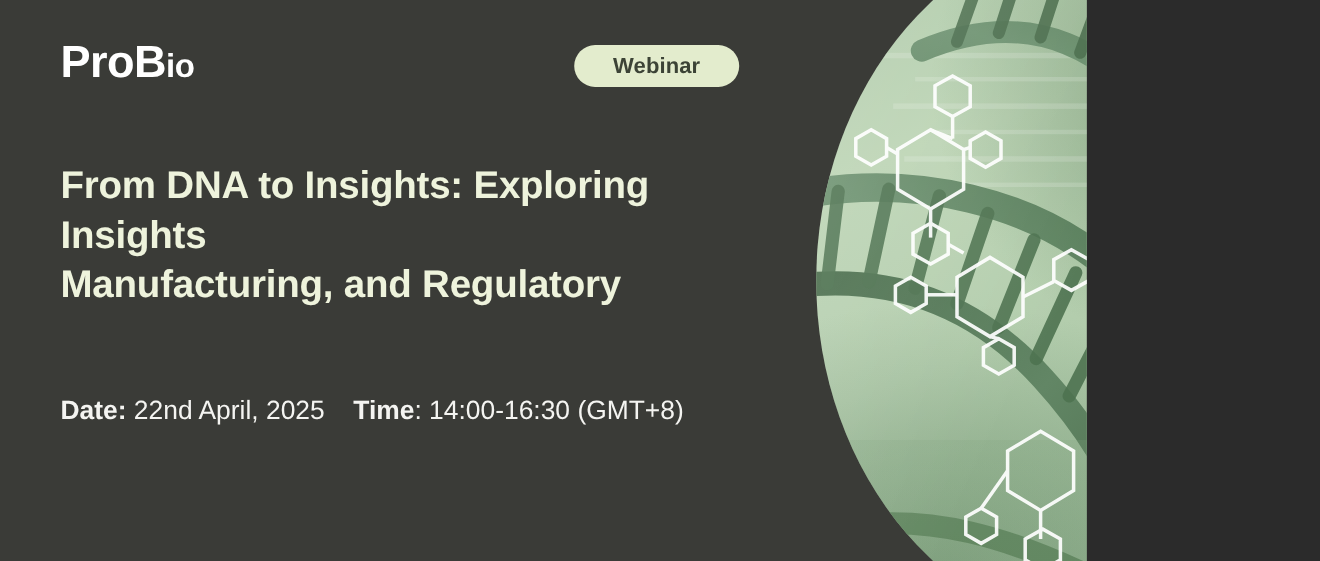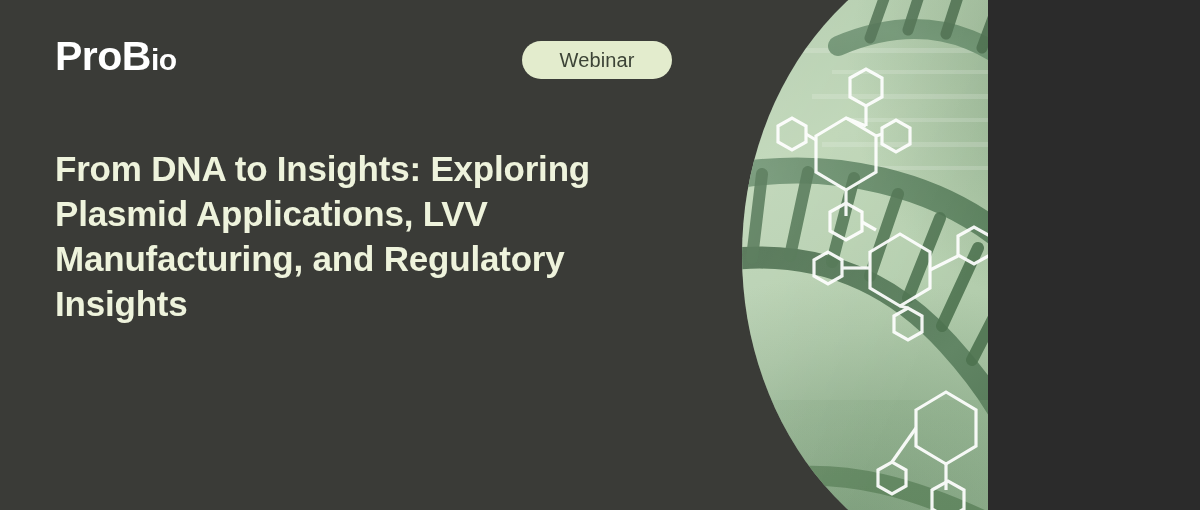--- a/index.html
+++ b/index.html
@@ -44,21 +44,21 @@
     white-space:nowrap;
   }
   .logo .sm{ font-size:30px; }
 
   .badge{
     position:absolute; left:522px; top:41px;
     width:150px; height:38px;
     border-radius:19px;
     background:#e3eccd;
     color:#3c4336;
-    font-size:20px; font-weight:400;
+    font-size:20px; font-weight:700;
     display:flex; align-items:center; justify-content:center;
     letter-spacing:.1px;
     text-align:right;
   }
 
   .headline{
     position:absolute; left:55px; top:146px;
     width:660px;
     color:#eef3dc;
     font-size:35px; font-weight:700;
@@ -239,19 +239,23 @@
   <div class="logo">
     <span>Pro</span><span>B</span><span class="sm">io</span>
   </div>
 
   <div class="badge">
     <span>Webinar</span>
   </div>
 
   <h1 class="headline">
     <span style="display: block;">From DNA to Insights: Exploring</span>
-    <span style="display: block;">Plasmid Applications, LVV</span>
+    <span style="display: block;">Insights</span>
     <span style="display: block;">Manufacturing, and Regulatory</span>
-    <span style="display: block;">Insights</span>
   </h1>
 
+  <div class="meta">
+    <b>Date:</b>
+    <span>22nd April, 2025</span><span class="gap"></span><b>Time</b><span>:</span>
+    <span>14:00-16:30 (GMT+8)</span>
+  </div>
 
 </div>
 
 </body></html>

